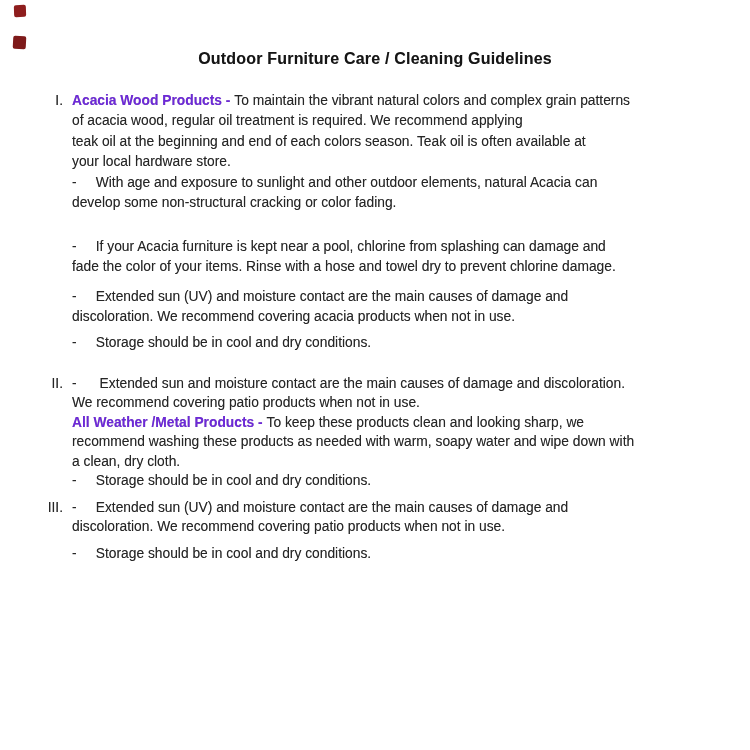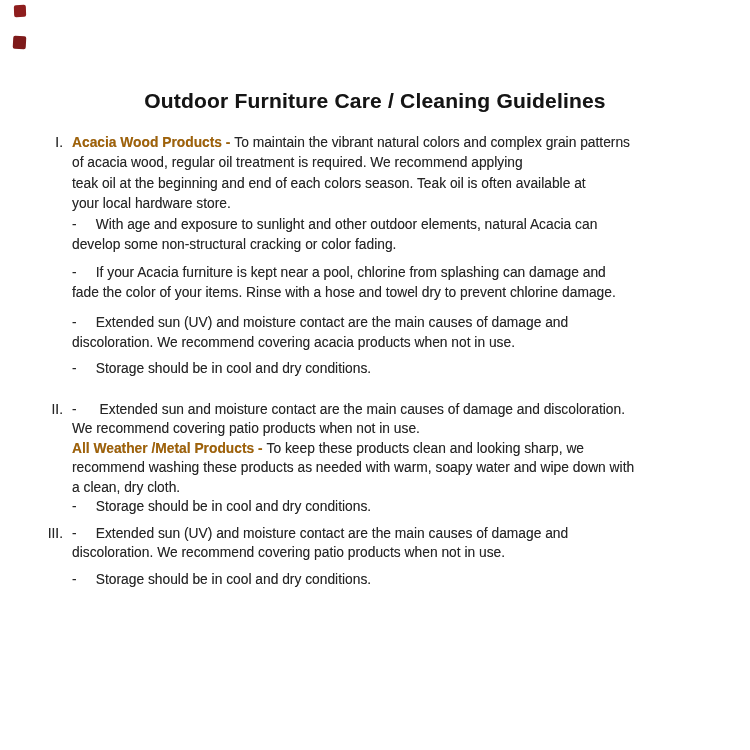--- a/index.html
+++ b/index.html
@@ -8,44 +8,44 @@
     width:750px;height:750px;
     background:#ffffff;
     overflow:hidden;
     font-family:"Liberation Sans","DejaVu Sans",sans-serif;
     font-size:13.8px;
     line-height:19.5px;
     color:#262626;
     text-shadow:0 0 .6px rgba(70,70,70,.45);
   }
   .title{
-    margin:89px 0 21px 0;
+    margin:47px 0 21px 0;
     padding:0;
-    font-size:21px;
+    font-size:16px;
     line-height:23px;
     font-weight:bold;
     letter-spacing:.2px;
     text-align:center;
     color:#151515;
   }
   .section{position:relative;padding-left:72px;}
   .sec2{margin-top:21px;}
   .sec3{margin-top:7px;}
   .numeral{
     position:absolute;left:0;top:0;width:63px;
     text-align:right;
     white-space:pre;
   }
   .para{margin:0;white-space:pre;}
-  .para b{font-weight:bold;color:#a16207;}
+  .para b{font-weight:bold;color:#6d28d9;}
   .mt0{margin-top:0;}
   .mt2{margin-top:2px;}
   .mt5{margin-top:5px;}
   .mt7{margin-top:7px;}
-  .mt9{margin-top:9px;}
+  .mt9{margin-top:25px;}
   .mt11{margin-top:11px;}
   .red-mark{position:absolute;border-radius:2px;}
   .mark1{left:14px;top:5px;width:12px;height:12px;background:#8e1e1e;transform:rotate(-2deg);}
   .mark2{left:13px;top:36px;width:13px;height:13px;background:#7e1a1a;transform:rotate(3deg);}
 </style>
 </head>
 <body>
 
 <div class="page">
 

